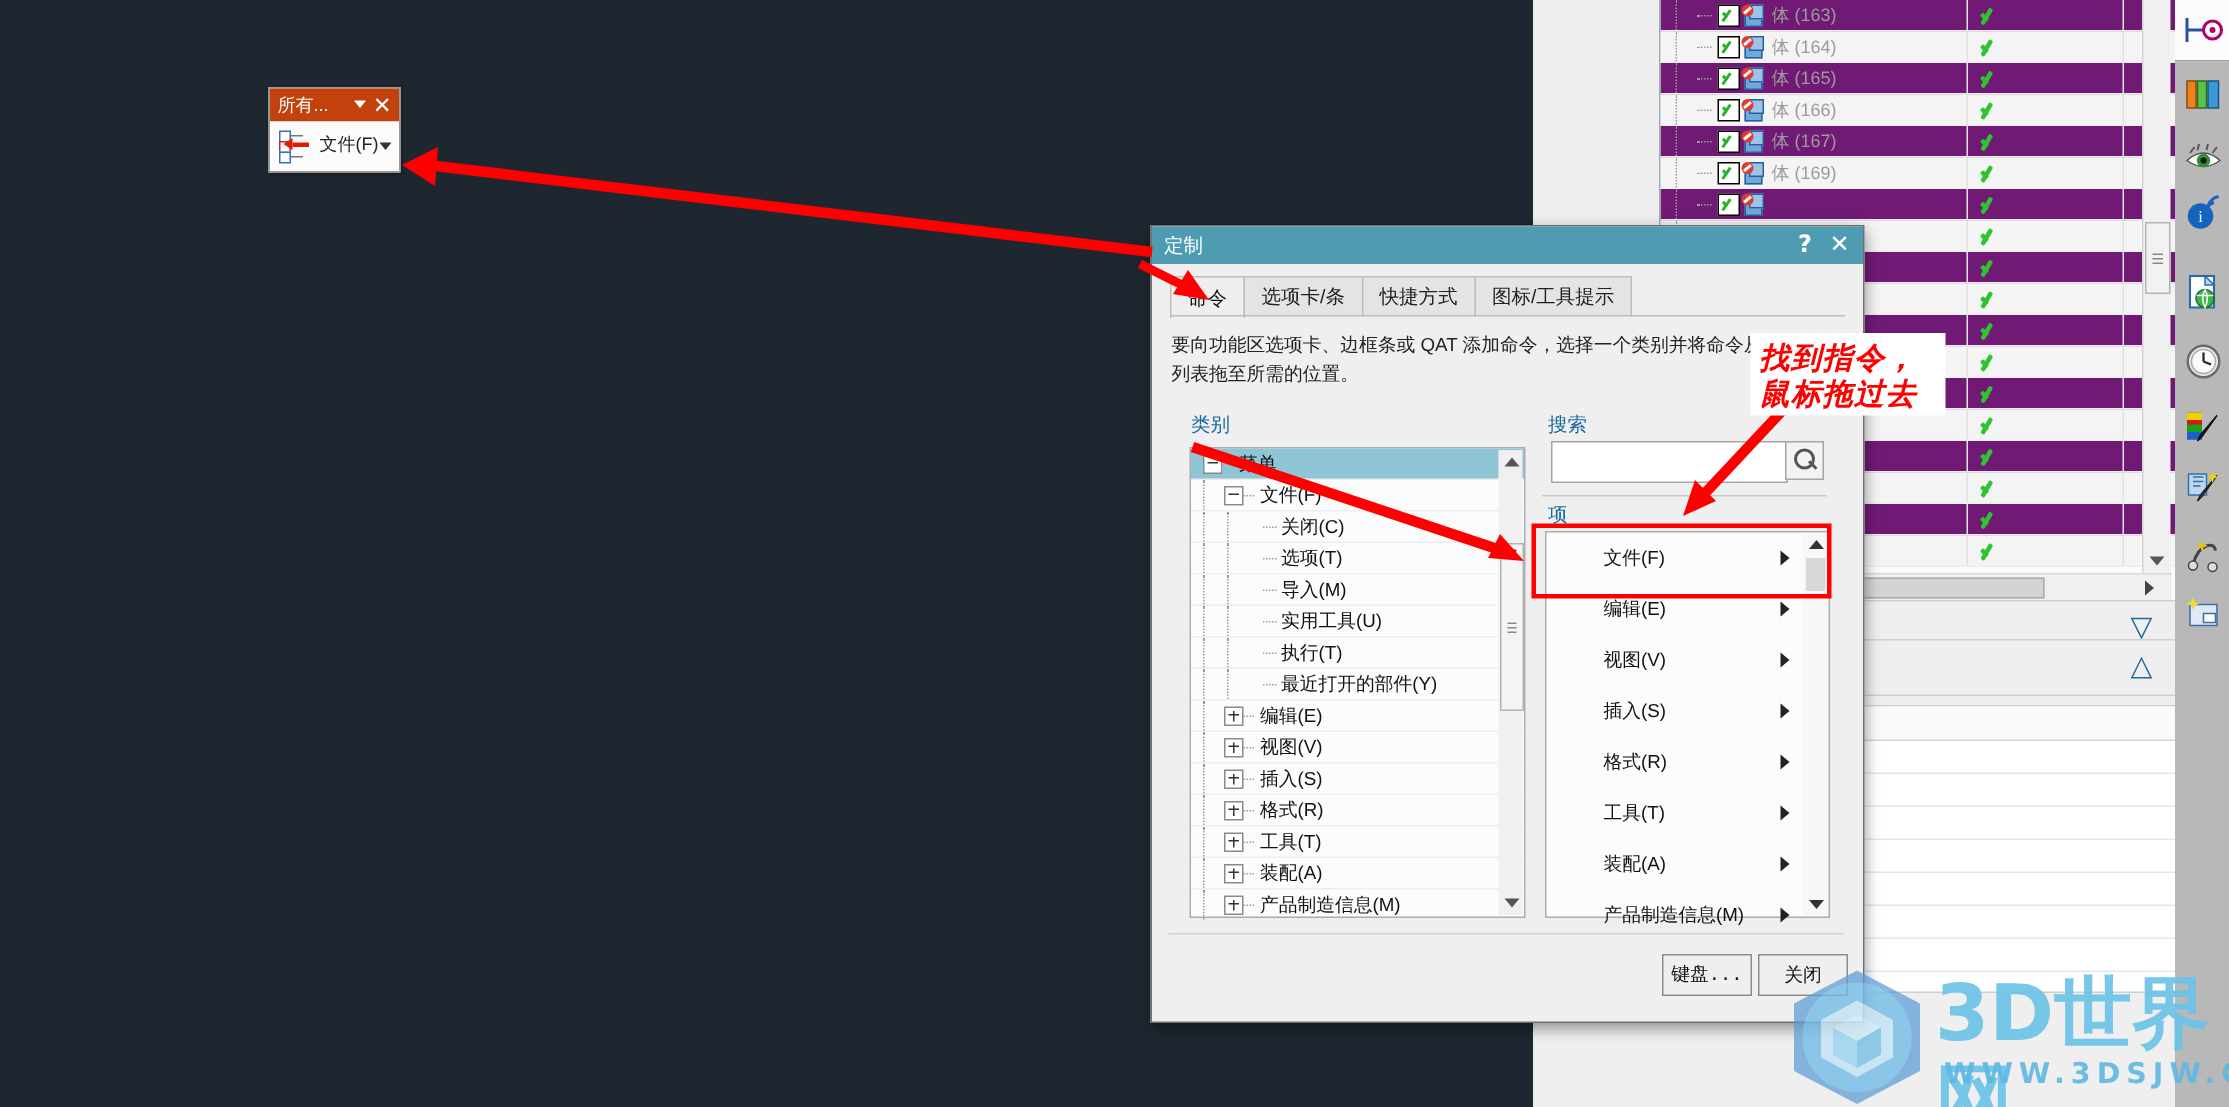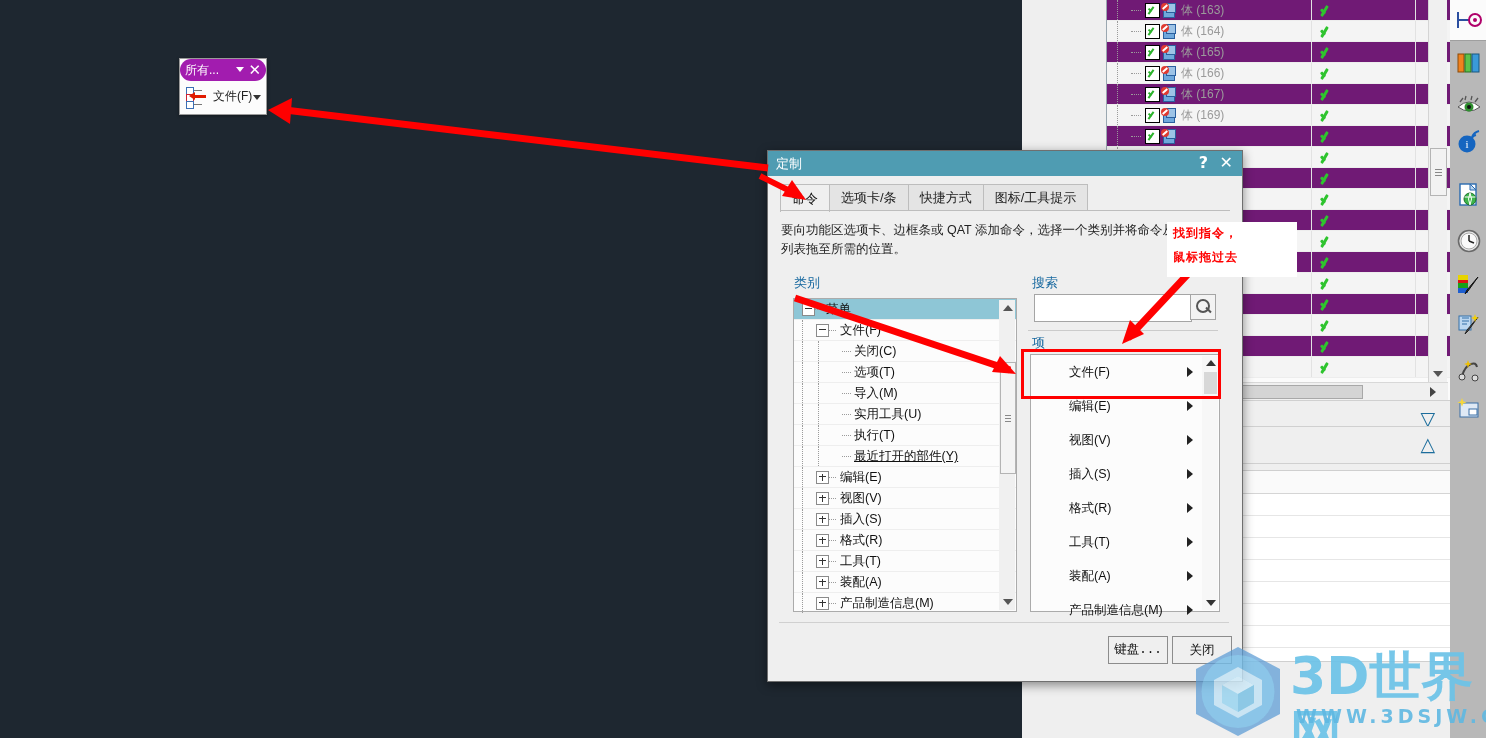--- a/index.html
+++ b/index.html
@@ -77,21 +77,21 @@
 
   
   #rail{left:1450px;top:0;width:36px;height:738px;background:#b8b8b8;}
   #rail .top-cell{position:absolute;left:0;top:0;width:36px;height:40px;background:#fbfbfb;
       border-bottom:1px solid #9f9f9f;}
   .rail-ico{position:absolute;left:6px;width:26px;height:26px;}
 
   
   #mini-tb{left:179px;top:58px;width:86px;height:55px;background:#fdfdfd;
            border:1px solid #9a9a9a;box-shadow:0 1px 3px rgba(0,0,0,.4);}
-  #mini-tb .cap{position:absolute;left:0;top:0;right:0;height:22px;background:#a21caf;border-radius:11px;}
+  #mini-tb .cap{position:absolute;left:0;top:0;right:0;height:22px;background:#c2410c;}
   #mini-tb .cap .tx{position:absolute;left:5px;top:3px;font-size:12px;color:#fff;}
   #mini-tb .cap .dd{position:absolute;left:56px;top:8px;width:0;height:0;
       border-left:4px solid transparent;border-right:4px solid transparent;border-top:5px solid #fff;}
   #mini-tb .cap .cl{position:absolute;right:5px;top:1px;font-size:15px;color:#fff;line-height:20px;
       font-family:"DejaVu Sans",sans-serif;}
   #mini-tb .body{position:absolute;left:0;top:22px;right:0;bottom:0;background:#fcfcfc;}
   #mini-tb .bico{position:absolute;left:6px;top:6px;width:22px;height:20px;}
   #mini-tb .bico .sq{position:absolute;width:6px;height:6px;border:1px solid #3b6fb5;background:#fff;}
   #mini-tb .bico .ln{position:absolute;width:8px;height:1px;background:#777;}
   #mini-tb .bico .ar{position:absolute;left:9px;top:8px;width:11px;height:3px;background:#e01b00;}
@@ -163,21 +163,21 @@
   #dlg-sep{left:779px;top:622px;width:450px;height:1px;background:#d0d0d0;}
   .dbtn{height:26px;background:#efefef;border:1px solid #8c8c8c;font-size:12.5px;color:#111;
         text-align:center;line-height:26px;}
   #btn-kb{left:1108px;top:636px;width:58px;font-family:Liberation Mono, monospace;}
   #btn-close{left:1172px;top:636px;width:58px;}
 
   
   #red-rect{left:1021px;top:349px;width:200px;height:50px;border:3px solid #ff0000;
             box-sizing:border-box;}
   #note{left:1167px;top:222px;width:130px;height:55px;background:#fff;}
-  #note .l{position:absolute;left:6px;font-size:12px;color:#ff0000;font-weight:bold;letter-spacing:1px;}
+  #note .l{position:absolute;left:6px;font-size:20px;color:#ff0000;font-weight:bold;letter-spacing:1px;font-style:italic;}
   #note .l1{top:3px;} #note .l2{top:27px;}
 
   svg.overlay{position:absolute;left:0;top:0;width:1486px;height:738px;pointer-events:none;}
 
   
   #wm{left:1190px;top:645px;width:296px;height:93px;}
   #wm .hexwrap{position:absolute;left:0;top:0;width:96px;height:93px;opacity:.85;}
   #wm .t1{position:absolute;left:100px;top:2px;font-size:52px;font-weight:bold;color:#6cc3e8;
           font-family:"DejaVu Sans",sans-serif;line-height:58px;opacity:.92;}
   #wm .t2{position:absolute;left:106px;top:60px;font-size:19px;font-weight:bold;color:#5fb8e2;
@@ -584,21 +584,21 @@
       <div class="cat-row">
         <span class="cat-guide" style="left: 8px;"></span>
         <span class="cat-guide" style="left: 24px;"></span>
         <span class="cat-dash" style="left: 48px;"></span>
         <span class="cat-txt" style="left: 60px;">执行(T)</span>
       </div>
       <div class="cat-row">
         <span class="cat-guide" style="left: 8px;"></span>
         <span class="cat-guide" style="left: 24px;"></span>
         <span class="cat-dash" style="left: 48px;"></span>
-        <span class="cat-txt" style="left: 60px; text-decoration: underline;">最近打开的部件(Y)</span>
+        <span class="cat-txt" style="left: 60px;">最近打开的部件(Y)</span>
       </div>
       <div class="cat-row">
         <span class="cat-guide" style="left: 8px;"></span>
         <span class="cat-dash" style="left: 33px;"></span>
         <span class="pmbox" style="left: 22px;">
           <b></b>
           <i></i>
         </span>
         <span class="cat-txt" style="left: 46px;">编辑(E)</span>
       </div>

